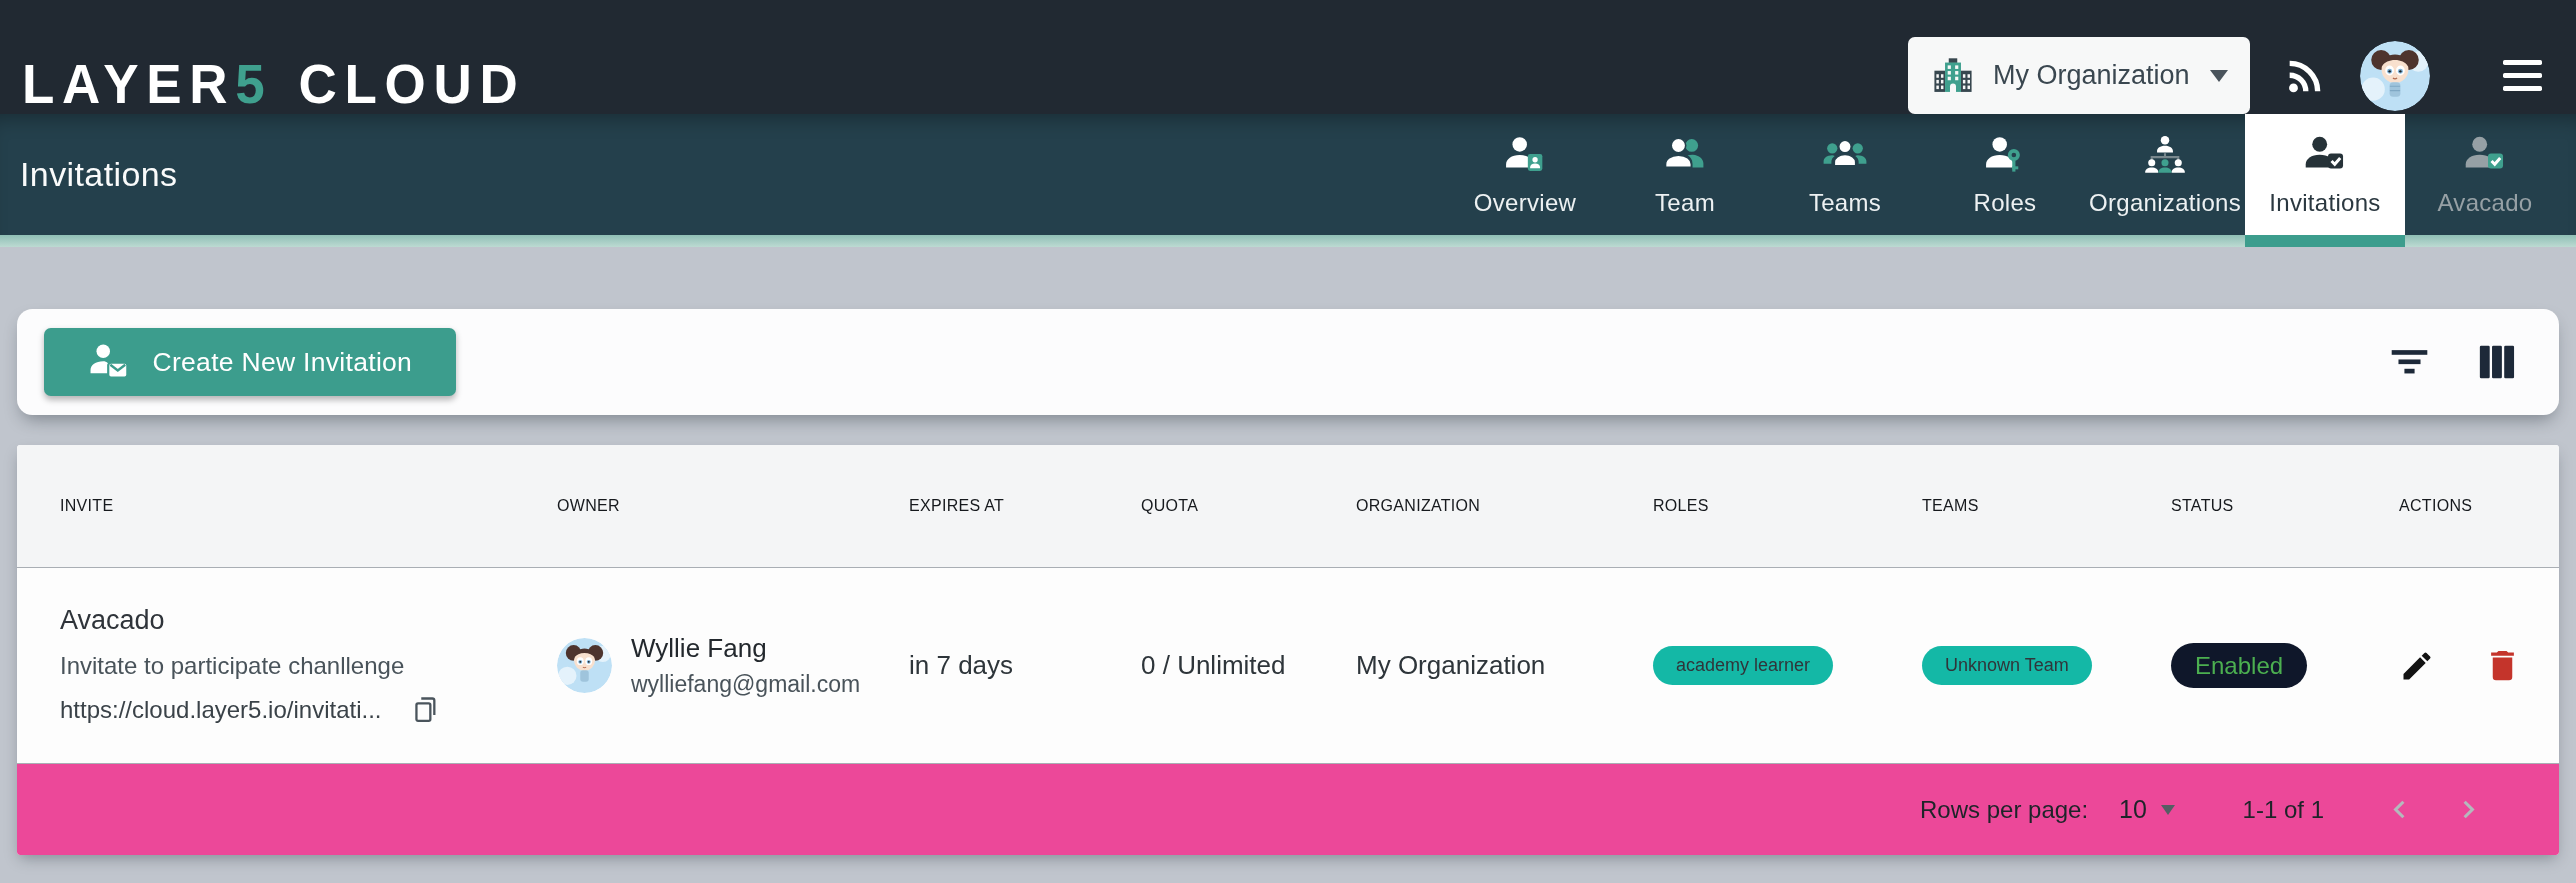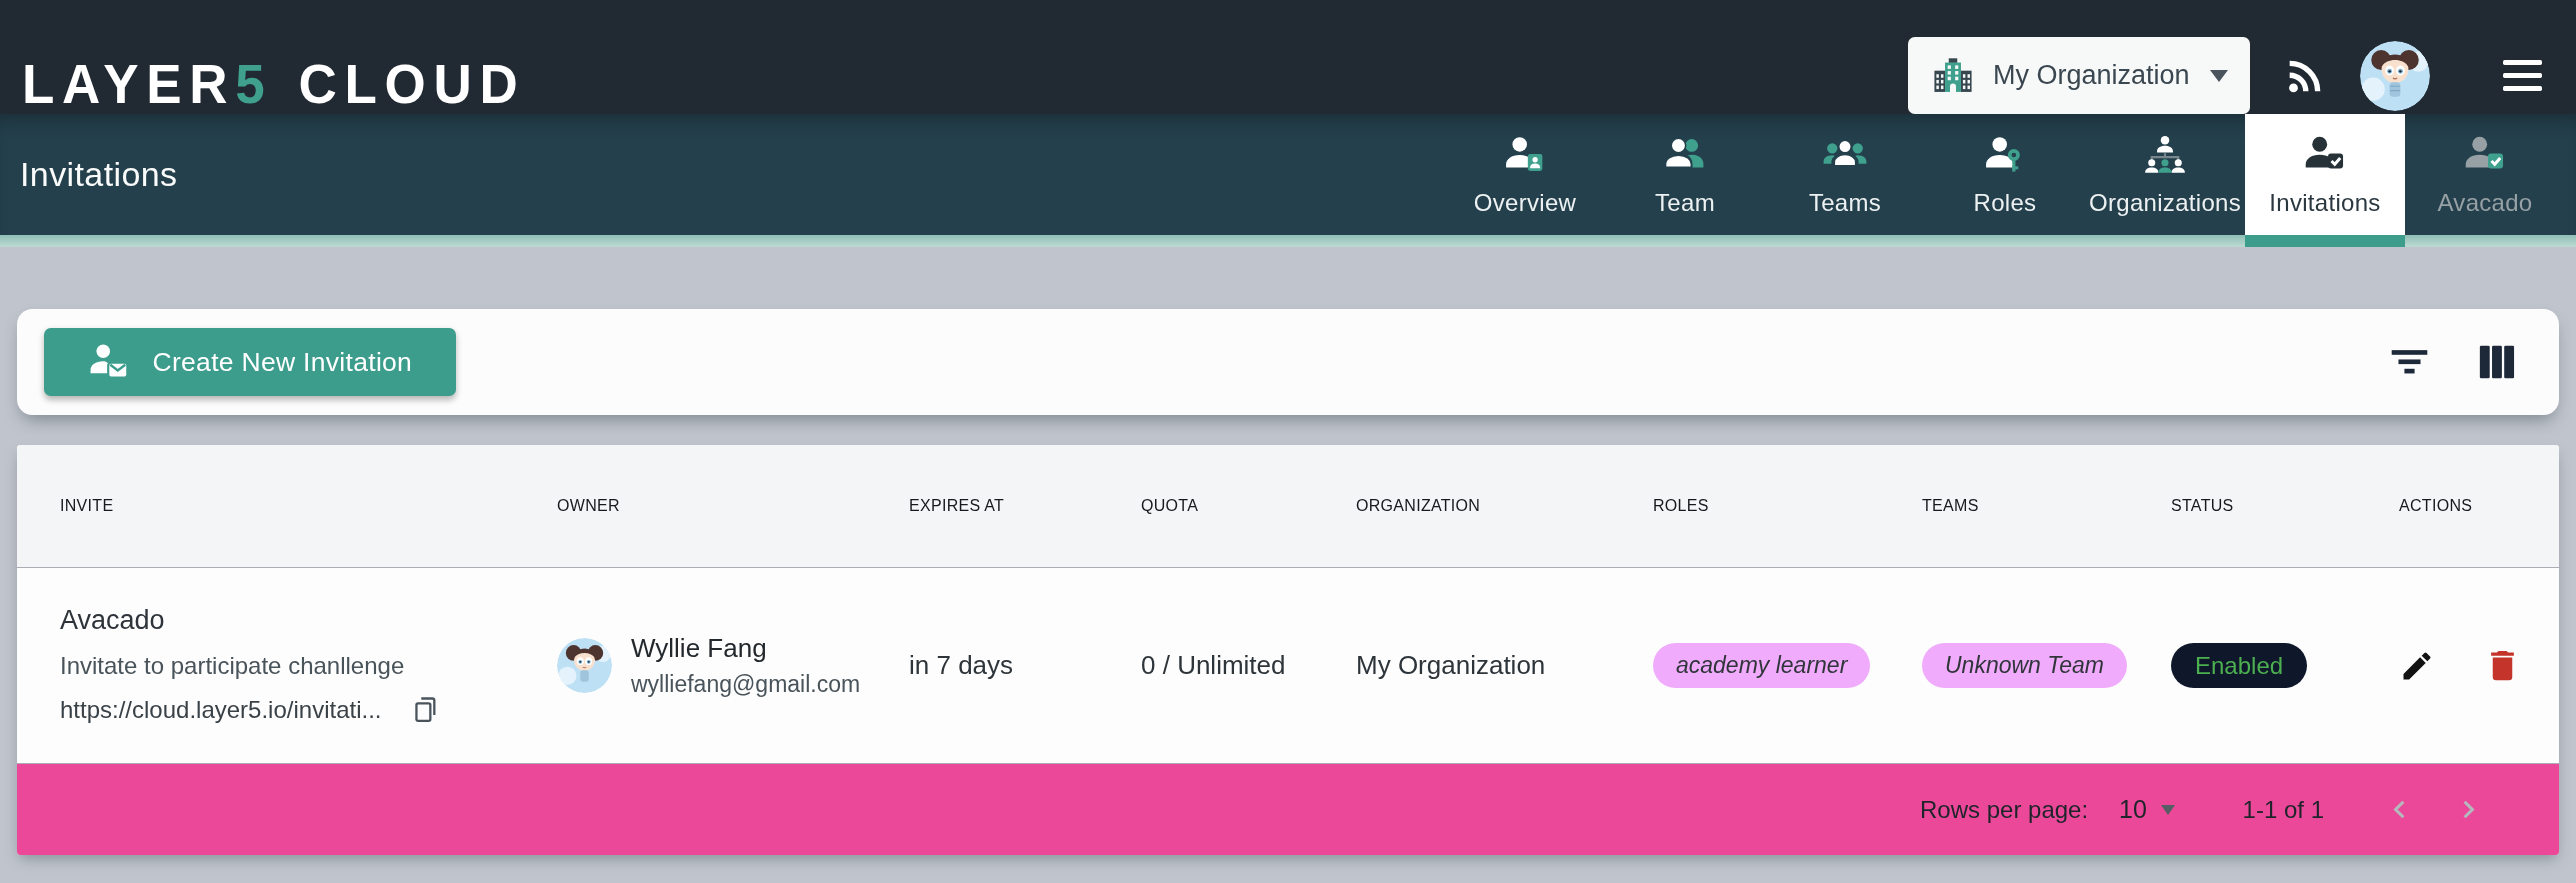--- a/index.html
+++ b/index.html
@@ -44,21 +44,21 @@
   .thead .th{font-size:16px;font-weight:500;color:#16191D;letter-spacing:0.3px;cursor:pointer;}
   .trow{height:195px;background:#FDFDFD;}
   .cell{font-size:26px;color:#2E353A;}
   .invite-name{font-size:27px;color:#2F343A;}
   .invite-desc{font-size:24px;color:#49535A;margin-top:15.4px;}
   .invite-linkline{display:flex;align-items:center;gap:29px;margin-top:13.7px;}
   .invite-link{font-size:24px;color:#3A4248;}
   .owner{display:flex;align-items:center;gap:19px;}
   .owner-name{font-size:26px;color:#23282D;}
   .owner-email{font-size:23px;color:#49535A;margin-top:6.8px;}
-  .chip{display:inline-block;background:#f0abfc;border-radius:31px;padding:9.4px 23px;font-size:23px;color:#30353A;white-space:nowrap;font-style:italic;}
+  .chip{display:inline-block;background:#14b8a6;border-radius:31px;padding:9.4px 23px;font-size:18px;color:#30353A;white-space:nowrap;}
   .status-pill{display:inline-block;background:#0f172a;border-radius:27px;padding:8.5px 24px;font-size:24px;color:#4CAF50;}
   .actions{display:flex;align-items:center;gap:48px;}
 
   
   .tfoot{height:92px;background:#ec4899;border-top:1.7px solid #A9AEB4;border-radius:0 0 3.4px 3.4px;display:flex;align-items:center;justify-content:flex-end;padding-right:75px;box-sizing:border-box;font-size:24px;color:#1E2429;}
   .rpp-label{margin-right:31px;}
   .rpp-select{display:flex;align-items:center;gap:13.7px;cursor:pointer;margin-right:68px;font-size:25px;}
   .rpp-select .caret{border-left-width:7.7px;border-right-width:7.7px;border-top-width:10.2px;border-top-color:#555E64;}
   .range{margin-right:60px;}
   .pager{display:flex;align-items:center;gap:38px;}

